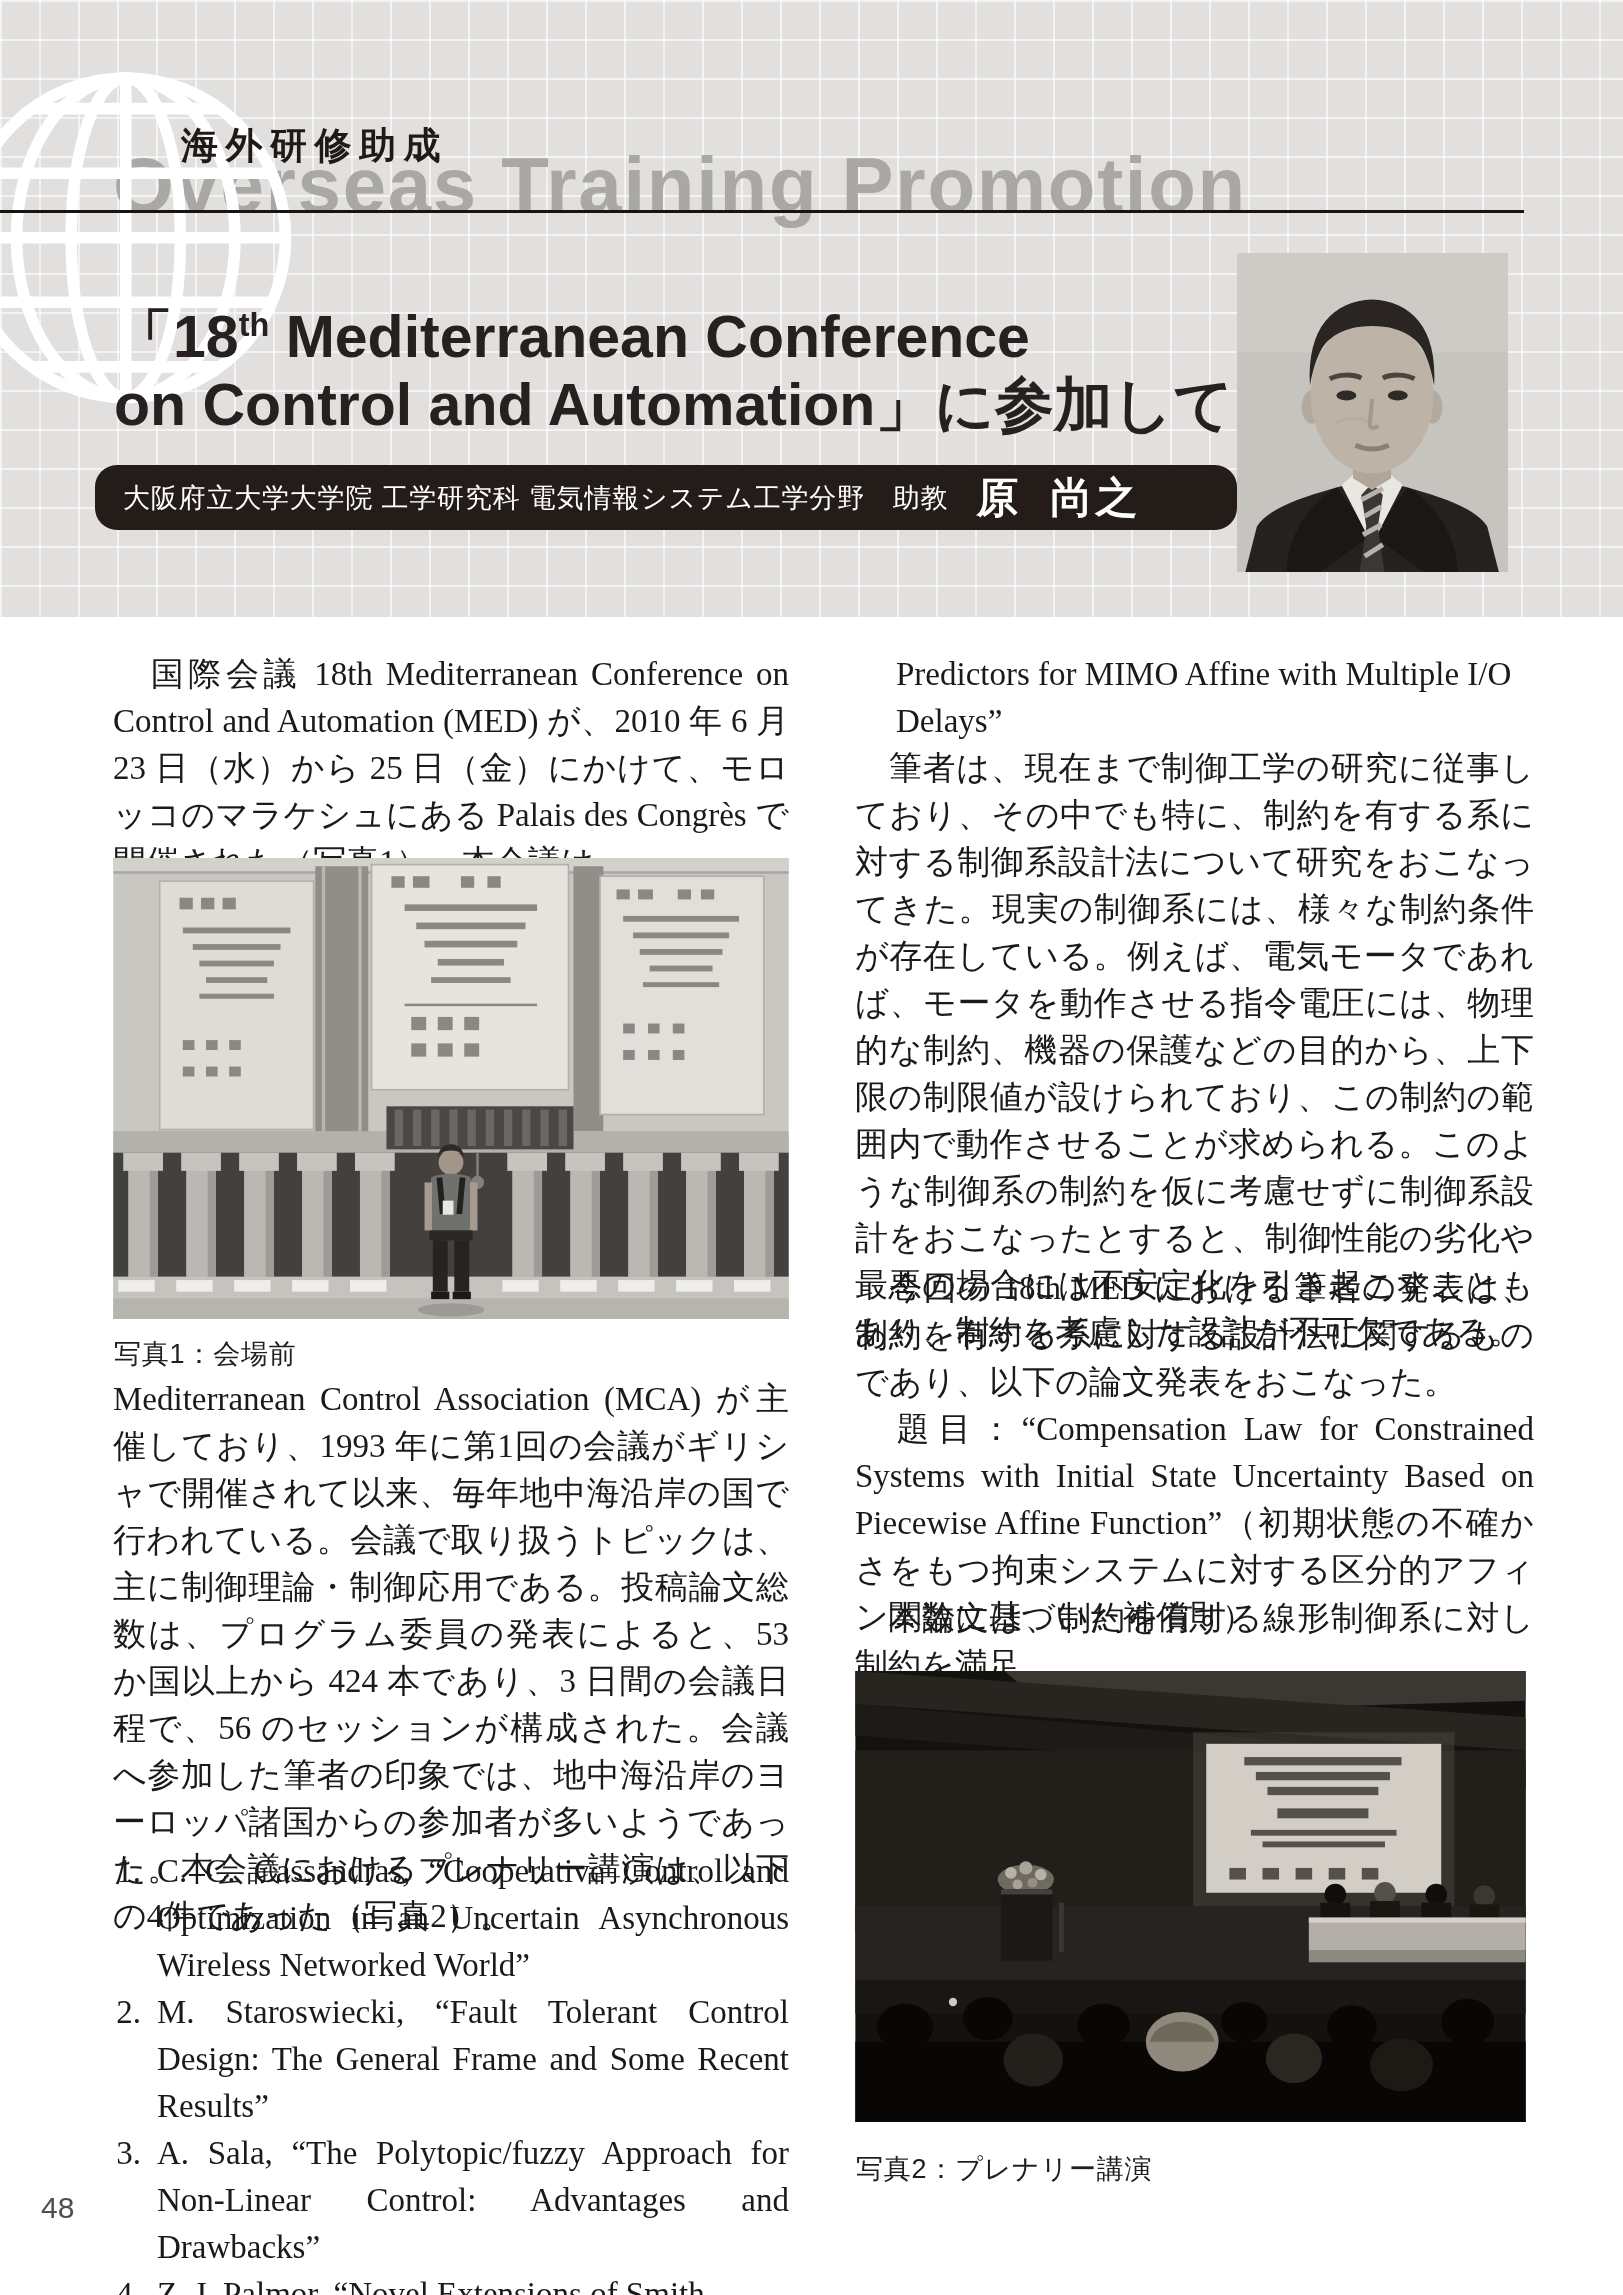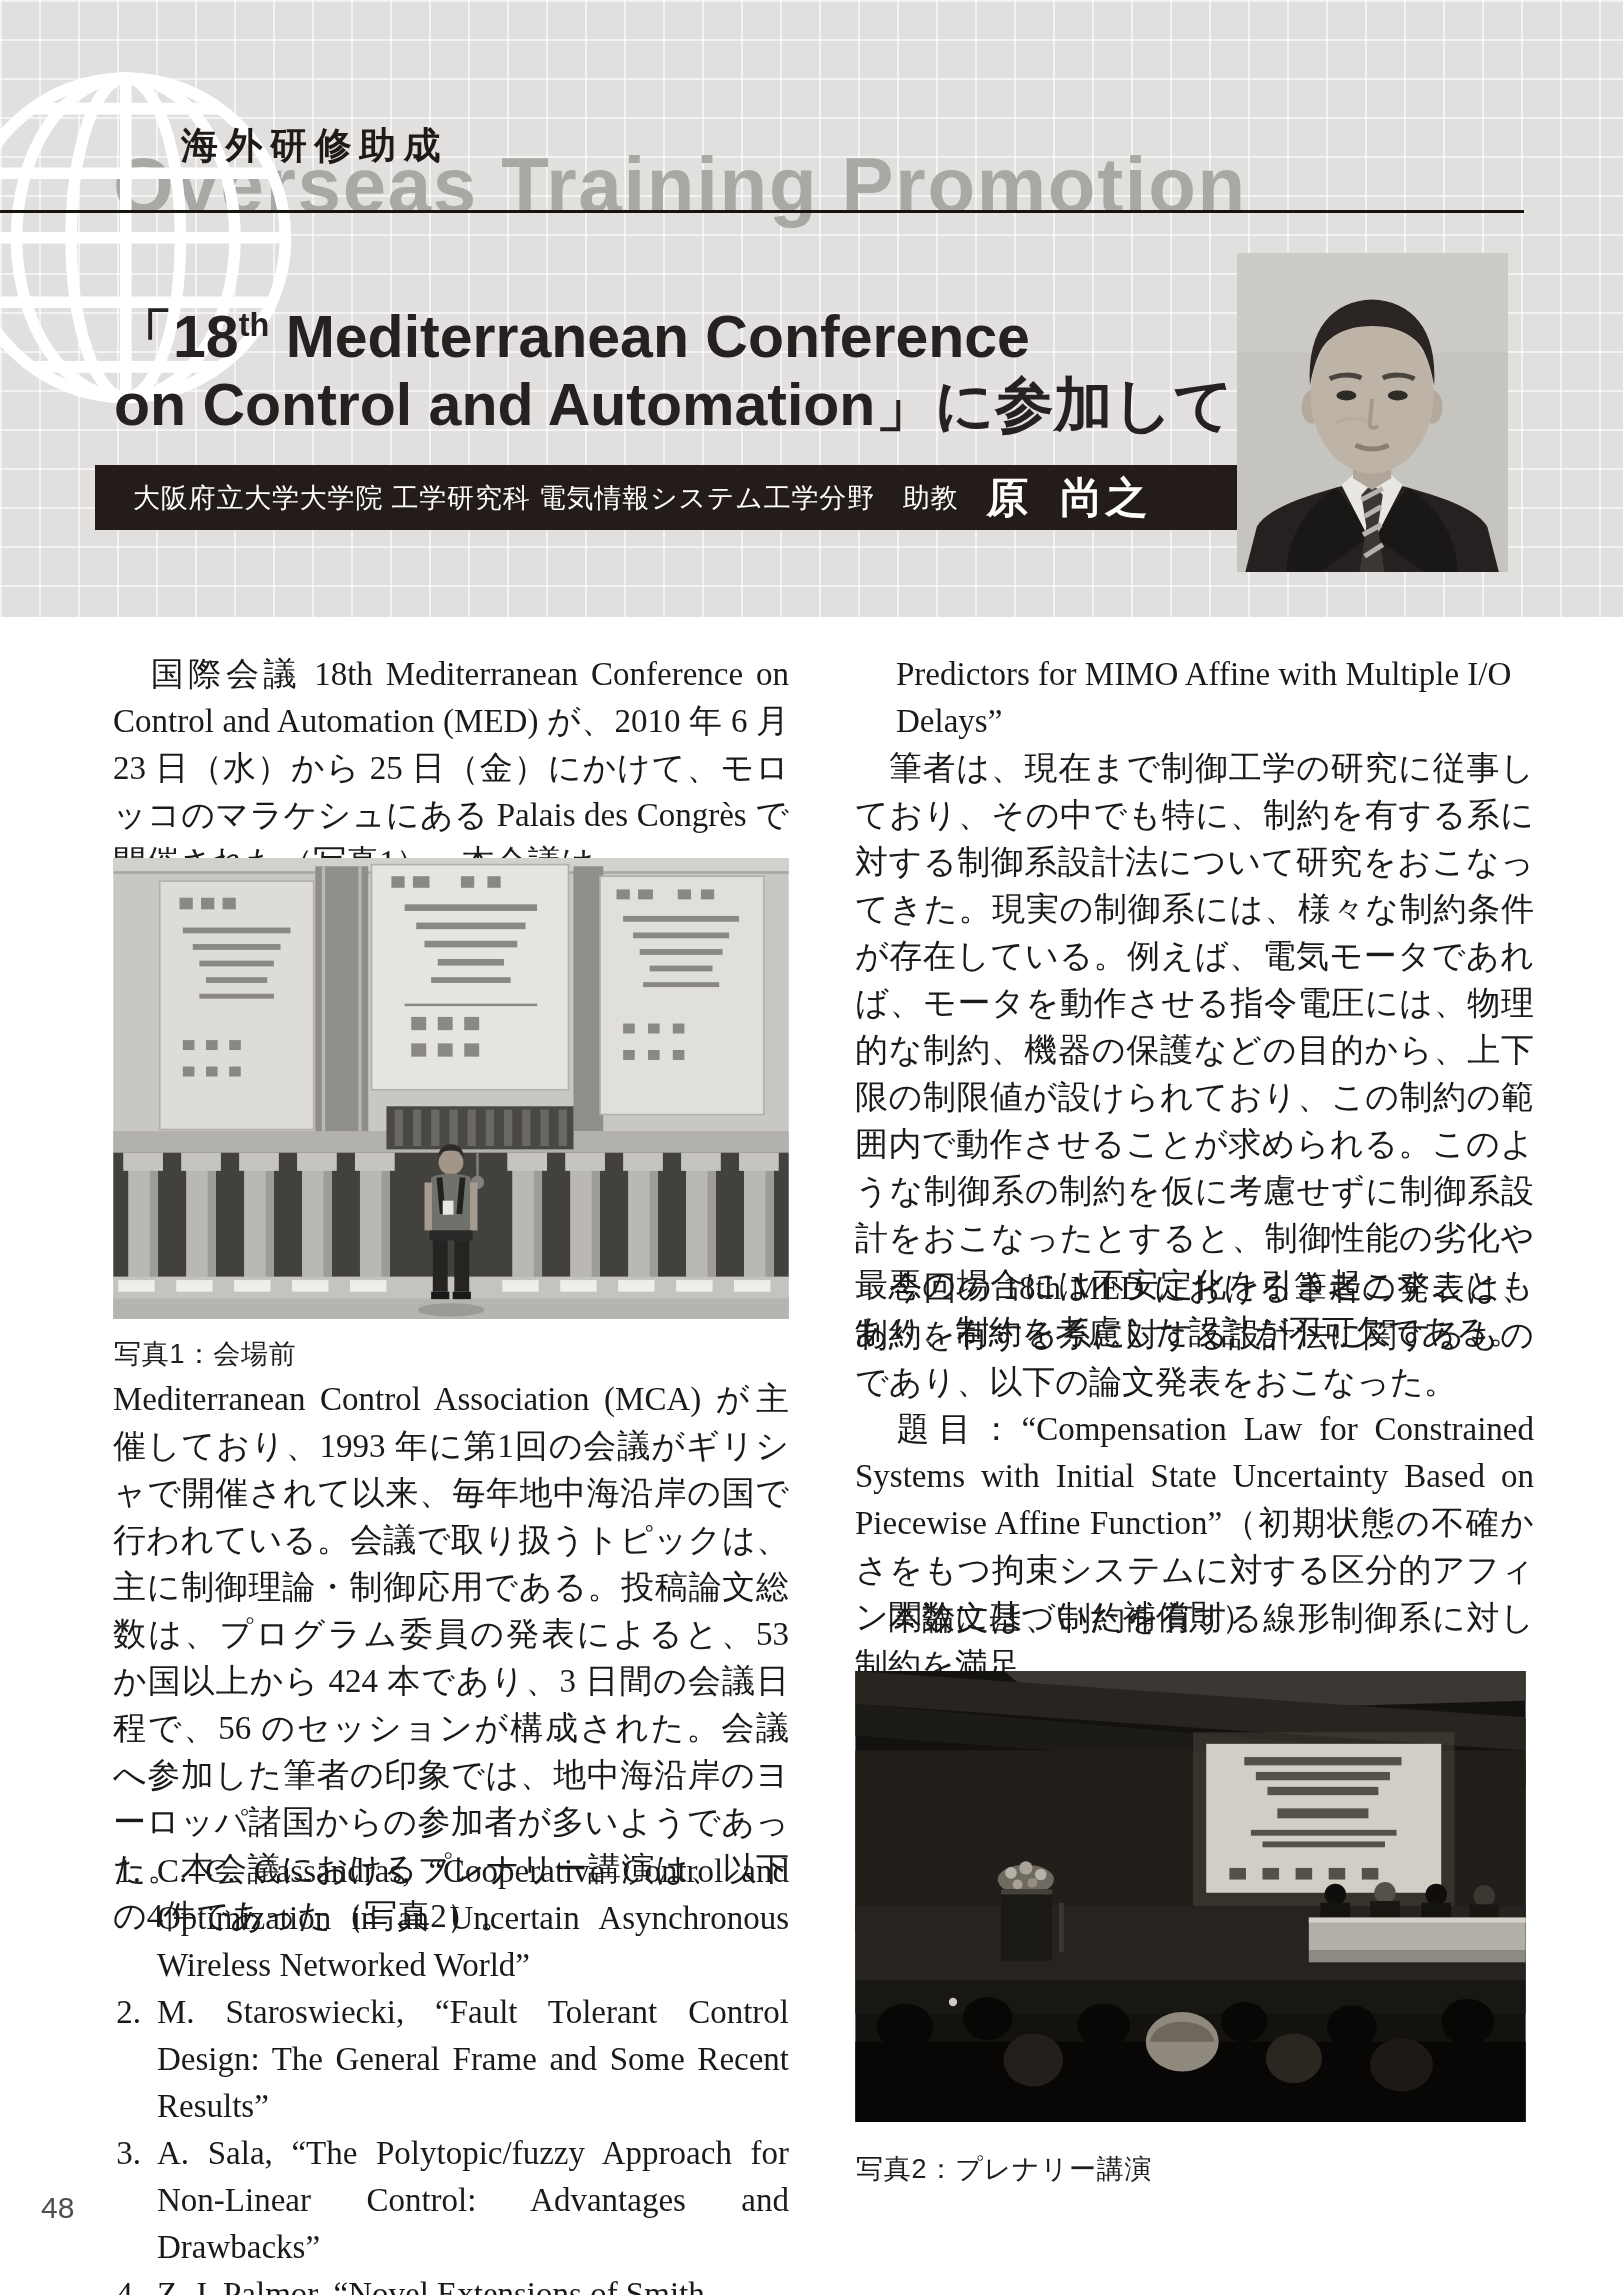--- a/index.html
+++ b/index.html
@@ -18,21 +18,21 @@
   .globe{position:absolute;left:0;top:0;z-index:2;}
   .rule{position:absolute;left:0;top:210px;width:1524px;height:2.5px;background:#18140f;z-index:3;}
   .kicker{position:absolute;left:181px;top:126px;z-index:4;
     font-family:"Liberation Sans","DejaVu Sans",sans-serif;font-weight:800;
     font-size:37px;letter-spacing:7.5px;color:#1f1a17;line-height:1.1;}
   .title{position:absolute;left:114px;top:291px;z-index:4;margin:0;
     font-family:"Liberation Sans","DejaVu Sans",sans-serif;font-weight:800;
     font-size:59px;line-height:68px;color:#262120;letter-spacing:0px;}
   .title sup{font-size:0.55em;vertical-align:super;}
   .affil-bar{position:absolute;left:95px;top:465px;width:1142px;height:65px;z-index:5;
-    background:#231c18;display:flex;align-items:center;padding-left:38px;box-sizing:border-box;}
+    background:#231c18;display:flex;align-items:center;padding-left:28px;box-sizing:border-box;border-radius:22px;}
   .affil{font-family:"Liberation Sans","DejaVu Sans",sans-serif;font-size:27px;color:#ffffff;letter-spacing:0.8px;}
   .author{font-family:Liberation Mono, monospace;font-size:42px;font-weight:700;
     color:#ffffff;margin-left:28px;letter-spacing:3.3px;}
   .portrait{position:absolute;left:1237px;top:253px;z-index:5;}
   
   .tblock{position:absolute;margin:0;font-size:33px;line-height:47px;text-align:justify;color:#1a1a1a;}
   .col-l{left:113px;width:676px;}
   .col-r{left:855px;width:679px;}
   .hang{padding-left:41px;box-sizing:border-box;text-align:left;}
   .caption{position:absolute;margin:1px;font-family:"Liberation Sans","DejaVu Sans",sans-serif;

